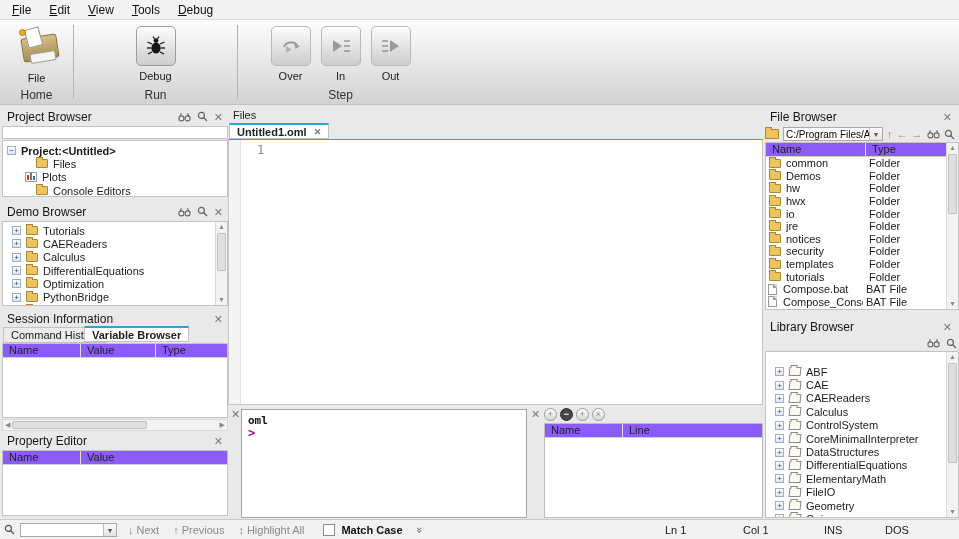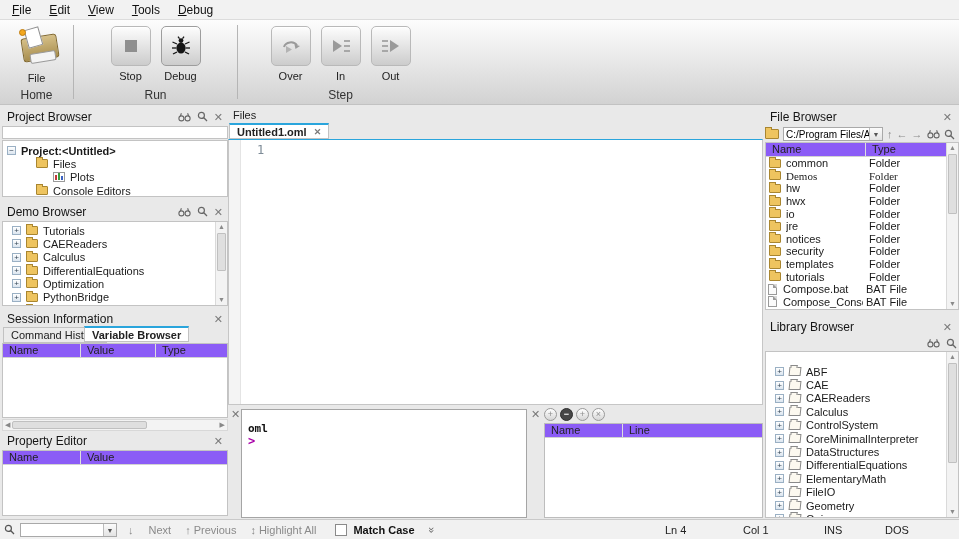--- a/index.html
+++ b/index.html
@@ -51,21 +51,21 @@
 .varr{height:10px;font-size:7px;text-align:center;line-height:10px}
 .vthumb{position:absolute;left:1px;right:1px;background:#dfdfdf;border:1px solid #c0c0c0;border-radius:1px}
 .tab{position:absolute;height:16px;font-size:11px;display:flex;align-items:center;padding:0 7px;border:1px solid #c2c2c2;background:#ebebeb;color:#222;white-space:nowrap}
 .tab.active{background:#fff;border-top:2px solid #2aa5dc;font-weight:bold}
 
 
 #files-caption{position:absolute;left:233px;top:109px;font-size:11px;color:#222}
 #editor{position:absolute;left:228px;top:139px;width:535px;height:266px;background:#fff;border:1px solid #c6c6c6;border-top:1px solid #2aa5dc}
 #gutter{position:absolute;left:0;top:0;bottom:0;width:12px;background:#f4f4f4;border-right:1px solid #e4e4e4}
 #lnum{position:absolute;left:28px;top:3px;font-family:"DejaVu Sans Mono",monospace;font-size:12px;color:#7d8b97}
-#console{position:absolute;left:241px;top:409px;width:286px;height:109px;background:#fff;border:1px solid #a5a5a5;padding:12px 6px;font-family:"DejaVu Sans Mono",monospace}
+#console{position:absolute;left:241px;top:409px;width:286px;height:109px;background:#fff;border:1px solid #a5a5a5;padding:4px 6px;font-family:"DejaVu Sans Mono",monospace}
 .oml-label{font-weight:bold;font-size:11px;color:#111}
 .prompt{font-weight:bold;font-size:12px;color:#a800a8;line-height:13px}
 .small-x{position:absolute;font-size:11px;color:#777}
 #watch-buttons{position:absolute;left:544px;top:408px;display:flex;gap:3px}
 .rbtn{width:13px;height:13px;border-radius:50%;border:1px solid #9a9a9a;background:linear-gradient(#ffffff,#d6d6d6);font-size:9px;line-height:11px;text-align:center;color:#909090}
 .rbtn.dark{background:#474747;color:#fff;border-color:#2e2e2e;font-weight:bold}
 #watch-table{position:absolute;left:544px;top:423px;width:219px;height:95px;background:#fff;border:1px solid #bdbdbd}
 
 
 #statusbar{position:absolute;left:0;top:519px;width:959px;height:20px;background:#f1f1f1;border-top:1px solid #c9c9c9;display:flex;align-items:center;font-size:11px}
@@ -106,28 +106,20 @@
           </div>
           <div class="tlabel">File</div>
         </div>
       </div>
       <div class="gcaption">Home</div>
     </div>
     <div class="tsep" style="left:73px"></div>
 
     <div class="tgroup" style="left:74px;width:163px">
       <div class="btnrow">
-        <div class="tcol">
-          <div class="tbtn dis">
-              <svg class="ic" width="18" height="18">
-                <rect x="3" y="3" width="12" height="12" fill="#8f8f8f"></rect>
-              </svg>
-            </div>
-          <div class="tlabel">Stop</div>
-        </div>
         <div class="tcol">
           <div class="tbtn">
               <svg class="ic" width="20" height="20" viewBox="0 0 20 20">
             <ellipse cx="10" cy="12" rx="4.6" ry="5.6" fill="#141414"></ellipse>
             <circle cx="10" cy="4.6" r="2.4" fill="#141414"></circle>
             <g stroke="#141414" stroke-width="1.3" fill="none">
               <path d="M6 8 L1.5 6"></path>
                   <path d="M5.4 12 L1 12"></path>
                   <path d="M6 16 L2 18"></path>
               <path d="M14 8 L18.5 6"></path>
@@ -210,21 +202,21 @@
   <div class="wbox" style="left:2px;top:126px;width:226px;height:13px"></div>
   <div class="wbox" style="left:2px;top:140px;width:226px;height:57px;padding-top:3px">
     <div class="trow">
       <span class="expander">−</span>
       <b>Project:&lt;Untitled&gt;</b>
     </div>
     <div class="trow" style="padding-left:33px">
       <span class="folder"></span>
       <span>Files</span>
     </div>
-    <div class="trow" style="padding-left:50px">
+    <div class="trow" style="padding-left:22px">
       <span class="plotsicon">
           <i style="left:1px;height:5px;background:#c23b3b"></i>
           <i style="left:4px;height:7px;background:#3f9a3f"></i>
           <i style="left:7px;height:4px;background:#3b62c2"></i>
         </span>
       <span>Plots</span>
     </div>
     <div class="trow" style="padding-left:33px">
       <span class="folder"></span>
       <span>Console Editors</span>
@@ -396,21 +388,21 @@
     <div class="thead">
       <div class="c" style="width:100px">Name</div>
       <div class="c" style="flex:1;border-right:none">Type</div>
     </div>
     <div id="fb-rows">
         <div class="trow" style="height: 12.6px; font-size: 11px;">
           <span class="folder" style="margin: 0px 5px 0px 3px;"></span>
           <span style="width: 80px; overflow: hidden; white-space: nowrap;">common</span>
           <span style="padding-left: 3px;">Folder</span>
         </div>
-        <div class="trow" style="height: 12.6px; font-size: 11px; font-family: Liberation Serif, serif;">
+        <div class="trow" style="height: 12.6px; font-size: 11px;">
           <span class="folder" style="margin: 0px 5px 0px 3px;"></span>
           <span style="width: 80px; overflow: hidden; white-space: nowrap;">Demos</span>
           <span style="padding-left: 3px;">Folder</span>
         </div>
         <div class="trow" style="height: 12.6px; font-size: 11px;">
           <span class="folder" style="margin: 0px 5px 0px 3px;"></span>
           <span style="width: 80px; overflow: hidden; white-space: nowrap;">hw</span>
           <span style="padding-left: 3px;">Folder</span>
         </div>
         <div class="trow" style="height: 12.6px; font-size: 11px;">
@@ -567,28 +559,28 @@
         <svg class="ic" width="11" height="11">
           <circle cx="4.4" cy="4.4" r="3" fill="none" stroke="#555" stroke-width="1.2"></circle>
           <line x1="6.8" y1="6.8" x2="10" y2="10" stroke="#555" stroke-width="1.3"></line>
         </svg>
       </span>
     <span id="find-input-wrap">
       <input id="find-input" value="" style="">
       <span id="find-drop">▼</span>
     </span>
     <span style="margin-left:11px" class="sb-arrow">↓</span>
-    <span class="sb-gray" style="margin-left:15px">Next</span>
+    <span class="sb-gray" style="margin-left:3px">Next</span>
     <span style="margin-left:14px" class="sb-arrow">↑</span>
     <span class="sb-gray" style="margin-left:3px">Previous</span>
     <span style="margin-left:14px" class="sb-arrow">↕</span>
     <span class="sb-gray" style="margin-left:3px">Highlight All</span>
     <span class="cb" style="margin-left:19px"></span>
     <b style="margin-left:6px;color:#111">Match Case</b>
     <span class="chev2" style="margin-left:14px">»</span>
 
-    <span class="sb-val" style="left:665px">Ln 4</span>
+    <span class="sb-val" style="left:665px">Ln 1</span>
     <span class="sb-val" style="left:743px">Col 1</span>
     <span class="sb-val" style="left:824px">INS</span>
     <span class="sb-val" style="left:885px">DOS</span>
   </div>
 
 </div>
 
 </body></html>

